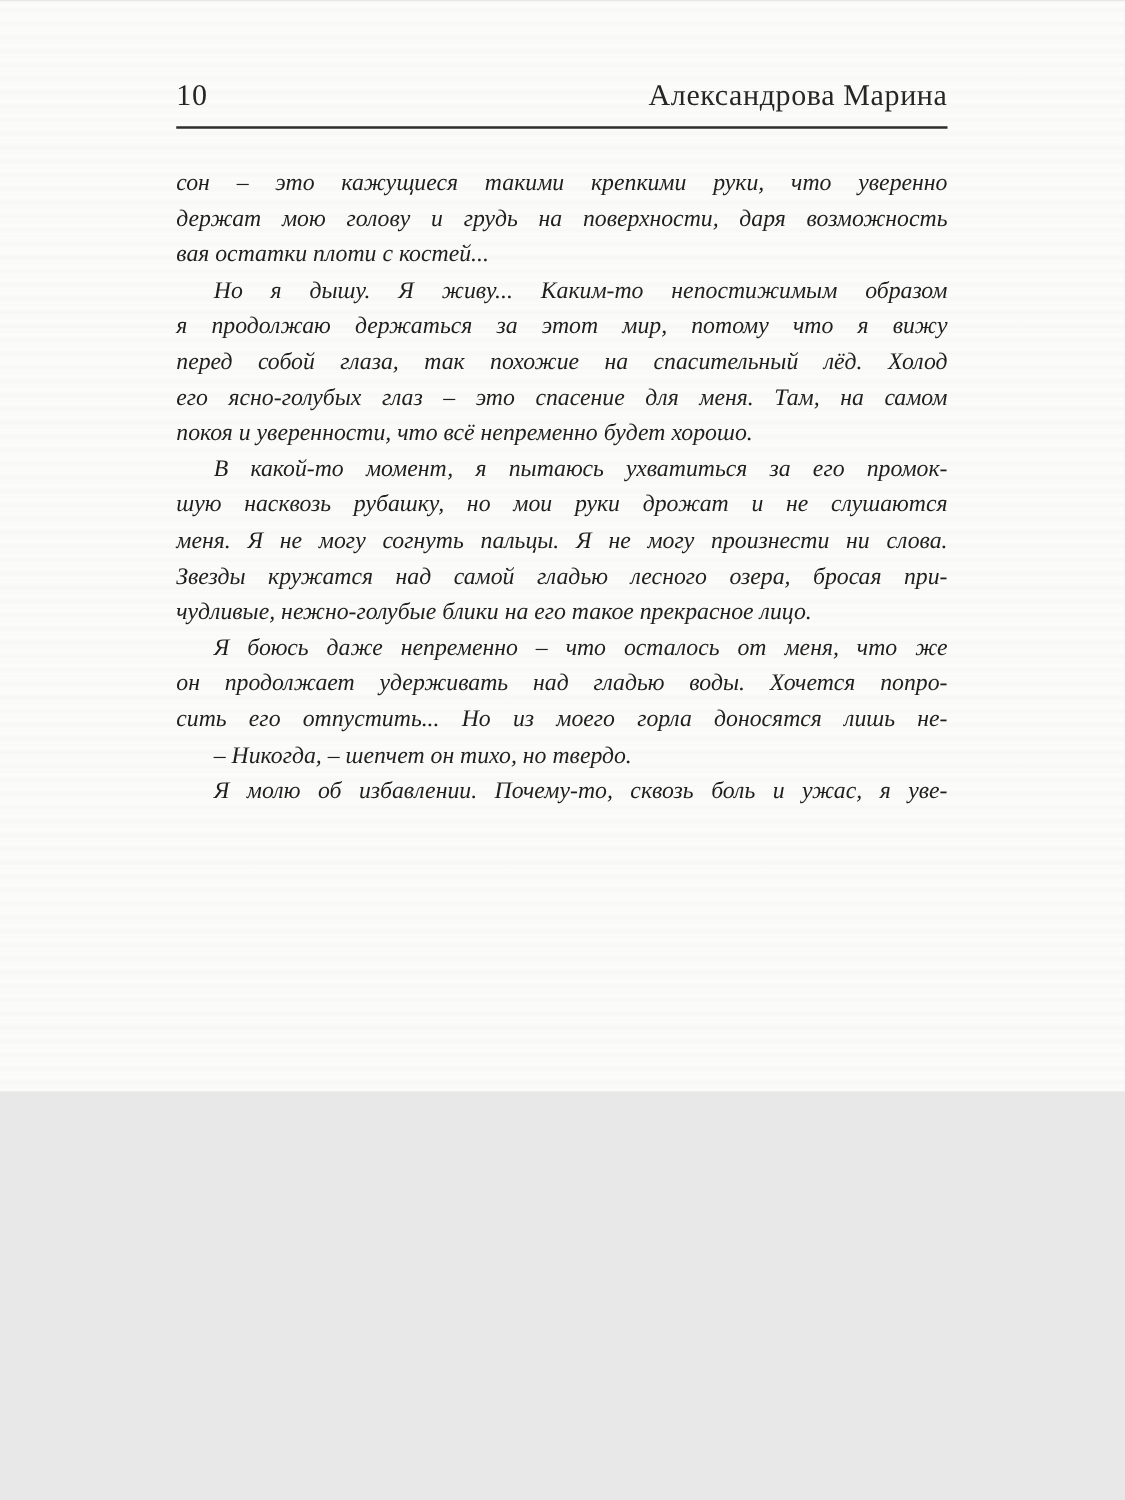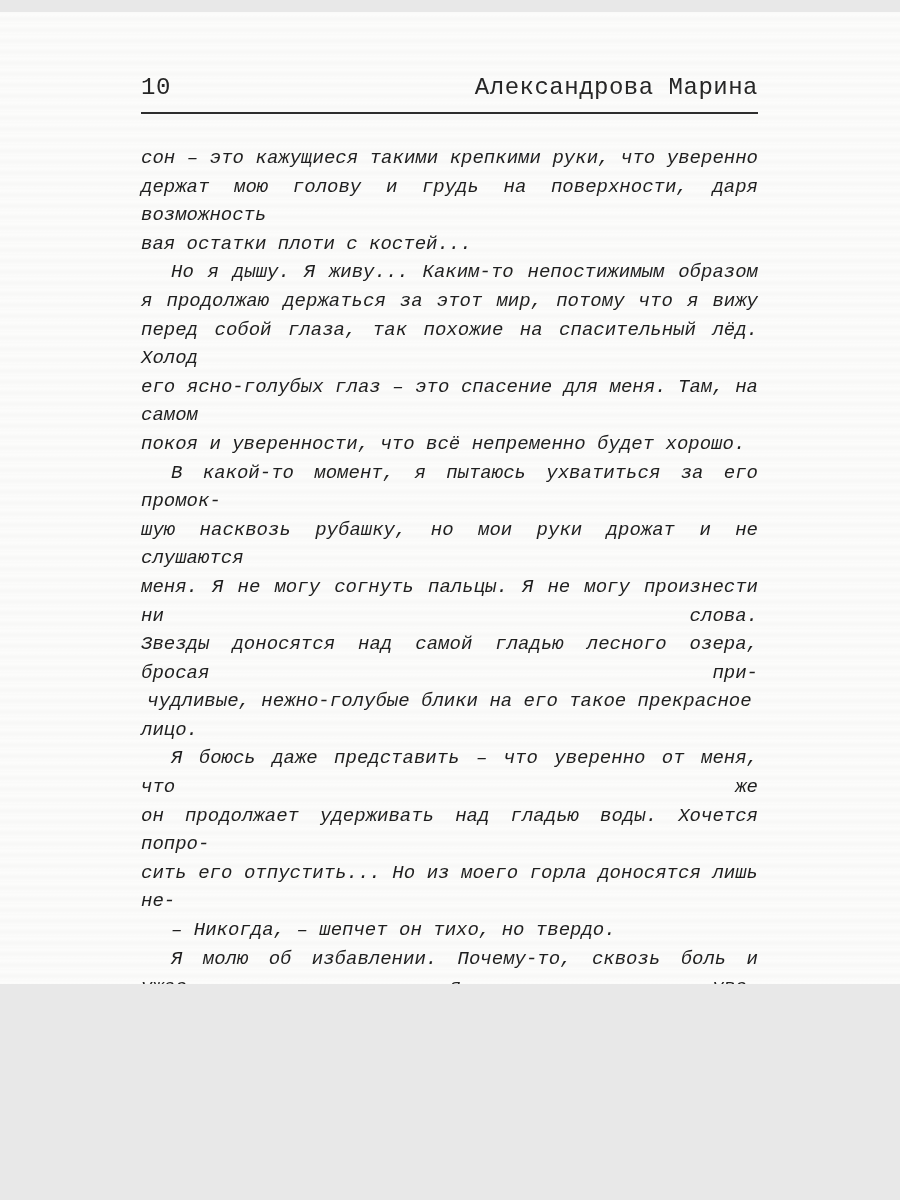--- a/index.html
+++ b/index.html
@@ -3,33 +3,33 @@
 <meta charset="utf-8">
 <style>
   html, body {
     margin: 0;
     padding: 0;
     background: #e8e8e8;
   }
   .page {
     position: relative;
     width: 900px;
-    height: 972px;
-    margin: 12px auto;
+    height: 872px;
+    margin: 1px auto;
     background:
       repeating-linear-gradient(
         180deg,
         rgba(0,0,0,0.012) 0px,
         rgba(0,0,0,0.0) 3px,
         rgba(0,0,0,0.018) 7px,
         rgba(0,0,0,0.0) 11px
       ),
       #fcfcfb;
     overflow: hidden;
-    font-family: Liberation Mono, monospace;
+    font-family: Liberation Serif, serif;
     color: #232323;
   }
   .content {
     margin-left: 141px;
     margin-right: 142px; 
   }
   .running-head {
     padding-top: 64px;
     display: flex;
     justify-content: space-between;
@@ -87,25 +87,25 @@
           <div class="line indented">Но я дышу. Я живу... Каким-то непостижимым образом</div>
           <div class="line">я продолжаю держаться за этот мир, потому что я вижу</div>
           <div class="line">перед собой глаза, так похожие на спасительный лёд. Холод</div>
           <div class="line">его ясно-голубых глаз – это спасение для меня. Там, на самом</div>
           <div class="line last">покоя и уверенности, что всё непременно будет хорошо.</div>
         </div>
         <div class="paragraph">
           <div class="line indented">В какой-то момент, я пытаюсь ухватиться за его промок-</div>
           <div class="line">шую насквозь рубашку, но мои руки дрожат и не слушаются</div>
           <div class="line">меня. Я не могу согнуть пальцы. Я не могу произнести ни слова.</div>
-          <div class="line">Звезды доносятся над самой гладью лесного озера, бросая при-</div>
+          <div class="line">Звезды кружатся над самой гладью лесного озера, бросая при-</div>
           <div class="line last">чудливые, нежно-голубые блики на его такое прекрасное лицо.</div>
         </div>
         <div class="paragraph">
-          <div class="line indented">Я боюсь даже представить – что уверенно от меня, что же</div>
+          <div class="line indented">Я боюсь даже непременно – что осталось от меня, что же</div>
           <div class="line">он продолжает удерживать над гладью воды. Хочется попро-</div>
           <div class="line">сить его отпустить... Но из моего горла доносятся лишь не-</div>
         </div>
         <div class="paragraph">
           <div class="line last indented">– Никогда, – шепчет он тихо, но твердо.</div>
         </div>
         <div class="paragraph">
           <div class="line indented">Я молю об избавлении. Почему-то, сквозь боль и ужас, я уве-</div>
         </div>
       </div>

